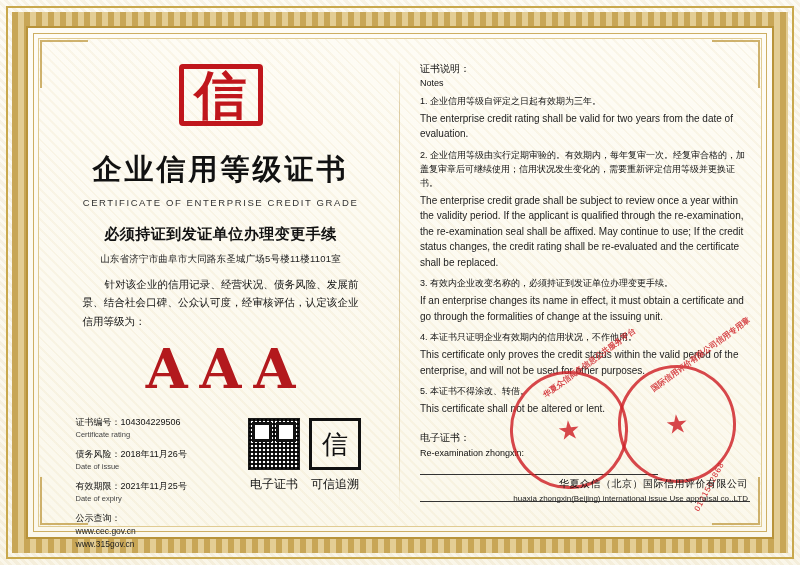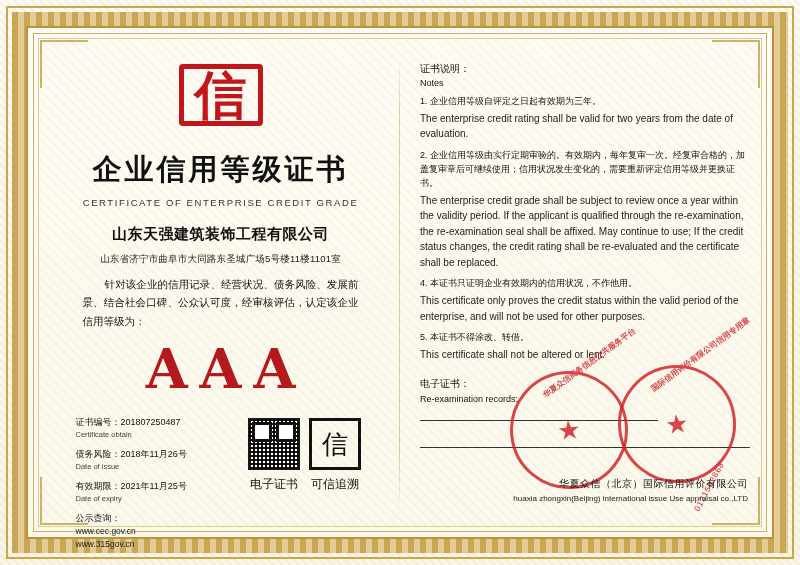--- a/index.html
+++ b/index.html
@@ -343,37 +343,37 @@
   <div class="content">
 
     <div class="left-pane">
 
       <div class="seal-logo">信</div>
 
       <div class="title-cn">企业信用等级证书</div>
       <div class="title-en">CERTIFICATE OF ENTERPRISE CREDIT GRADE</div>
       <div class="rule"></div>
 
-      <div class="company">山东天强建筑装饰工程有限公司</div>
+      <div class="company">必须持证到发证单位办理变更手续</div>
       <div class="address">山东省济宁市曲阜市大同路东圣城广场5号楼11楼1101室</div>
 
       <div class="para">
         <span class="indent"></span><span>针对该企业的信用记录、经营状况、债务风险、发展前景、结合社会口碑、公众认可度，经审核评估，认定该企业信用等级为：</span>
       </div>
 
       <div class="grade">AAA</div>
 
       <div class="meta-wrap">
         <div class="meta-fields">
 
           <div class="meta-row">
             <div class="meta-cn">
-              <span>证书编号：</span><span>201807250487</span>
+              <span>证书编号：</span><span>104304229506</span>
             </div>
-            <div class="meta-en">Certificate obtain</div>
+            <div class="meta-en">Certificate rating</div>
           </div>
 
           <div class="meta-row">
             <div class="meta-cn">
               <span>债务风险：</span><span>2018年11月26号</span>
             </div>
             <div class="meta-en">Date of issue</div>
           </div>
 
           <div class="meta-row">
@@ -414,31 +414,35 @@
 
       <div class="note-item">
         <div class="note-cn">1. 企业信用等级自评定之日起有效期为三年。</div>
         <div class="note-en">The enterprise credit rating shall be valid for two years from the date of evaluation.</div>
       </div>
       <div class="note-item">
         <div class="note-cn">2. 企业信用等级由实行定期审验的。有效期内，每年复审一次。经复审合格的，加盖复审章后可继续使用；信用状况发生变化的，需要重新评定信用等级并更换证书。</div>
         <div class="note-en">The enterprise credit grade shall be subject to review once a year within the validity period. If the applicant is qualified through the re-examination, the re-examination seal shall be affixed. May continue to use; If the credit status changes, the credit rating shall be re-evaluated and the certificate shall be replaced.</div>
       </div>
       <div class="note-item">
+        <div class="note-cn">3. 有效内企业改变名称的，必须持证到发证单位办理变更手续。</div>
+        <div class="note-en">If an enterprise changes its name in effect, it must obtain a certificate and go through the formalities of change at the issuing unit.</div>
+      </div>
+      <div class="note-item">
         <div class="note-cn">4. 本证书只证明企业有效期内的信用状况，不作他用。</div>
         <div class="note-en">This certificate only proves the credit status within the valid period of the enterprise, and will not be used for other purposes.</div>
       </div>
       <div class="note-item">
         <div class="note-cn">5. 本证书不得涂改、转借。</div>
         <div class="note-en">This certificate shall not be altered or lent.</div>
       </div>
 
       <div class="review">
         <div class="review-cn">电子证书：</div>
-        <div class="review-en">Re-examination records:</div>
+        <div class="review-en">Re-examination zhongxin:</div>
         <div class="review-line"></div>
         <div class="review-line2"></div>
       </div>
 
       <div class="stamp one">
         <div class="ring-text">
           <span style="transform:rotate(-120deg) translate(48px) rotate(90deg)">华夏众信商务信息公共服务平台</span>
         </div>
         <div class="star">★</div>
       </div>

